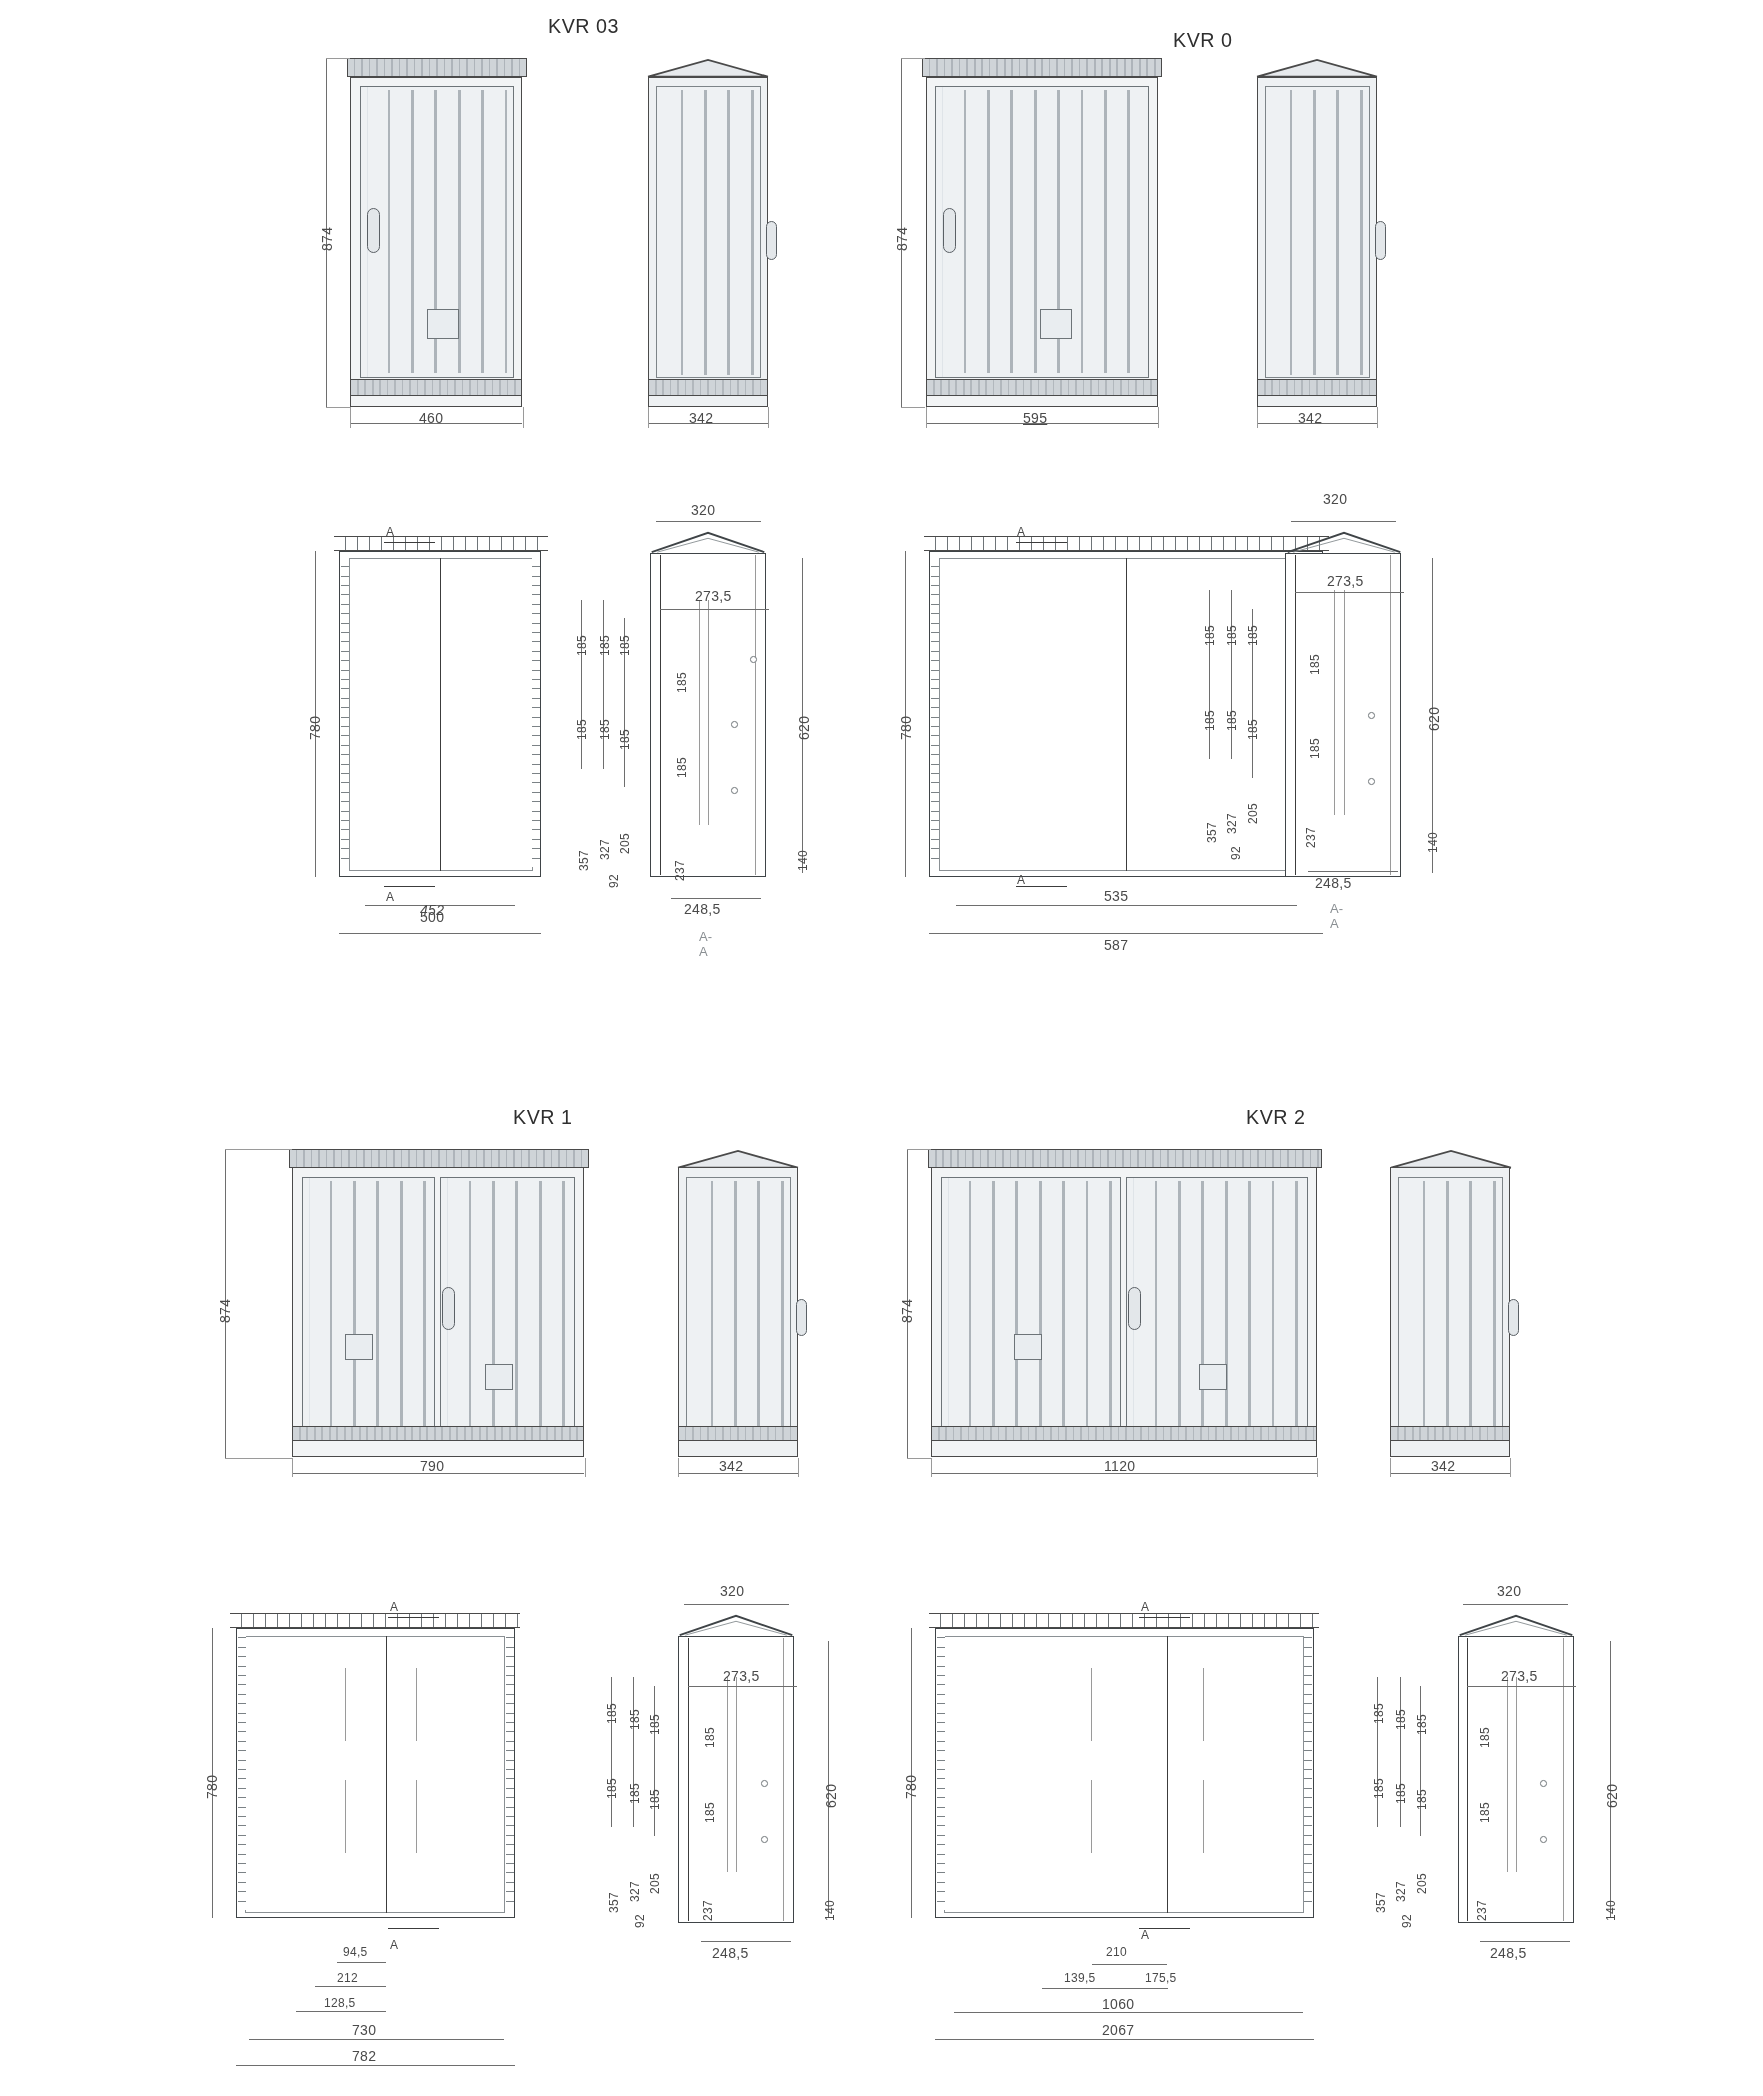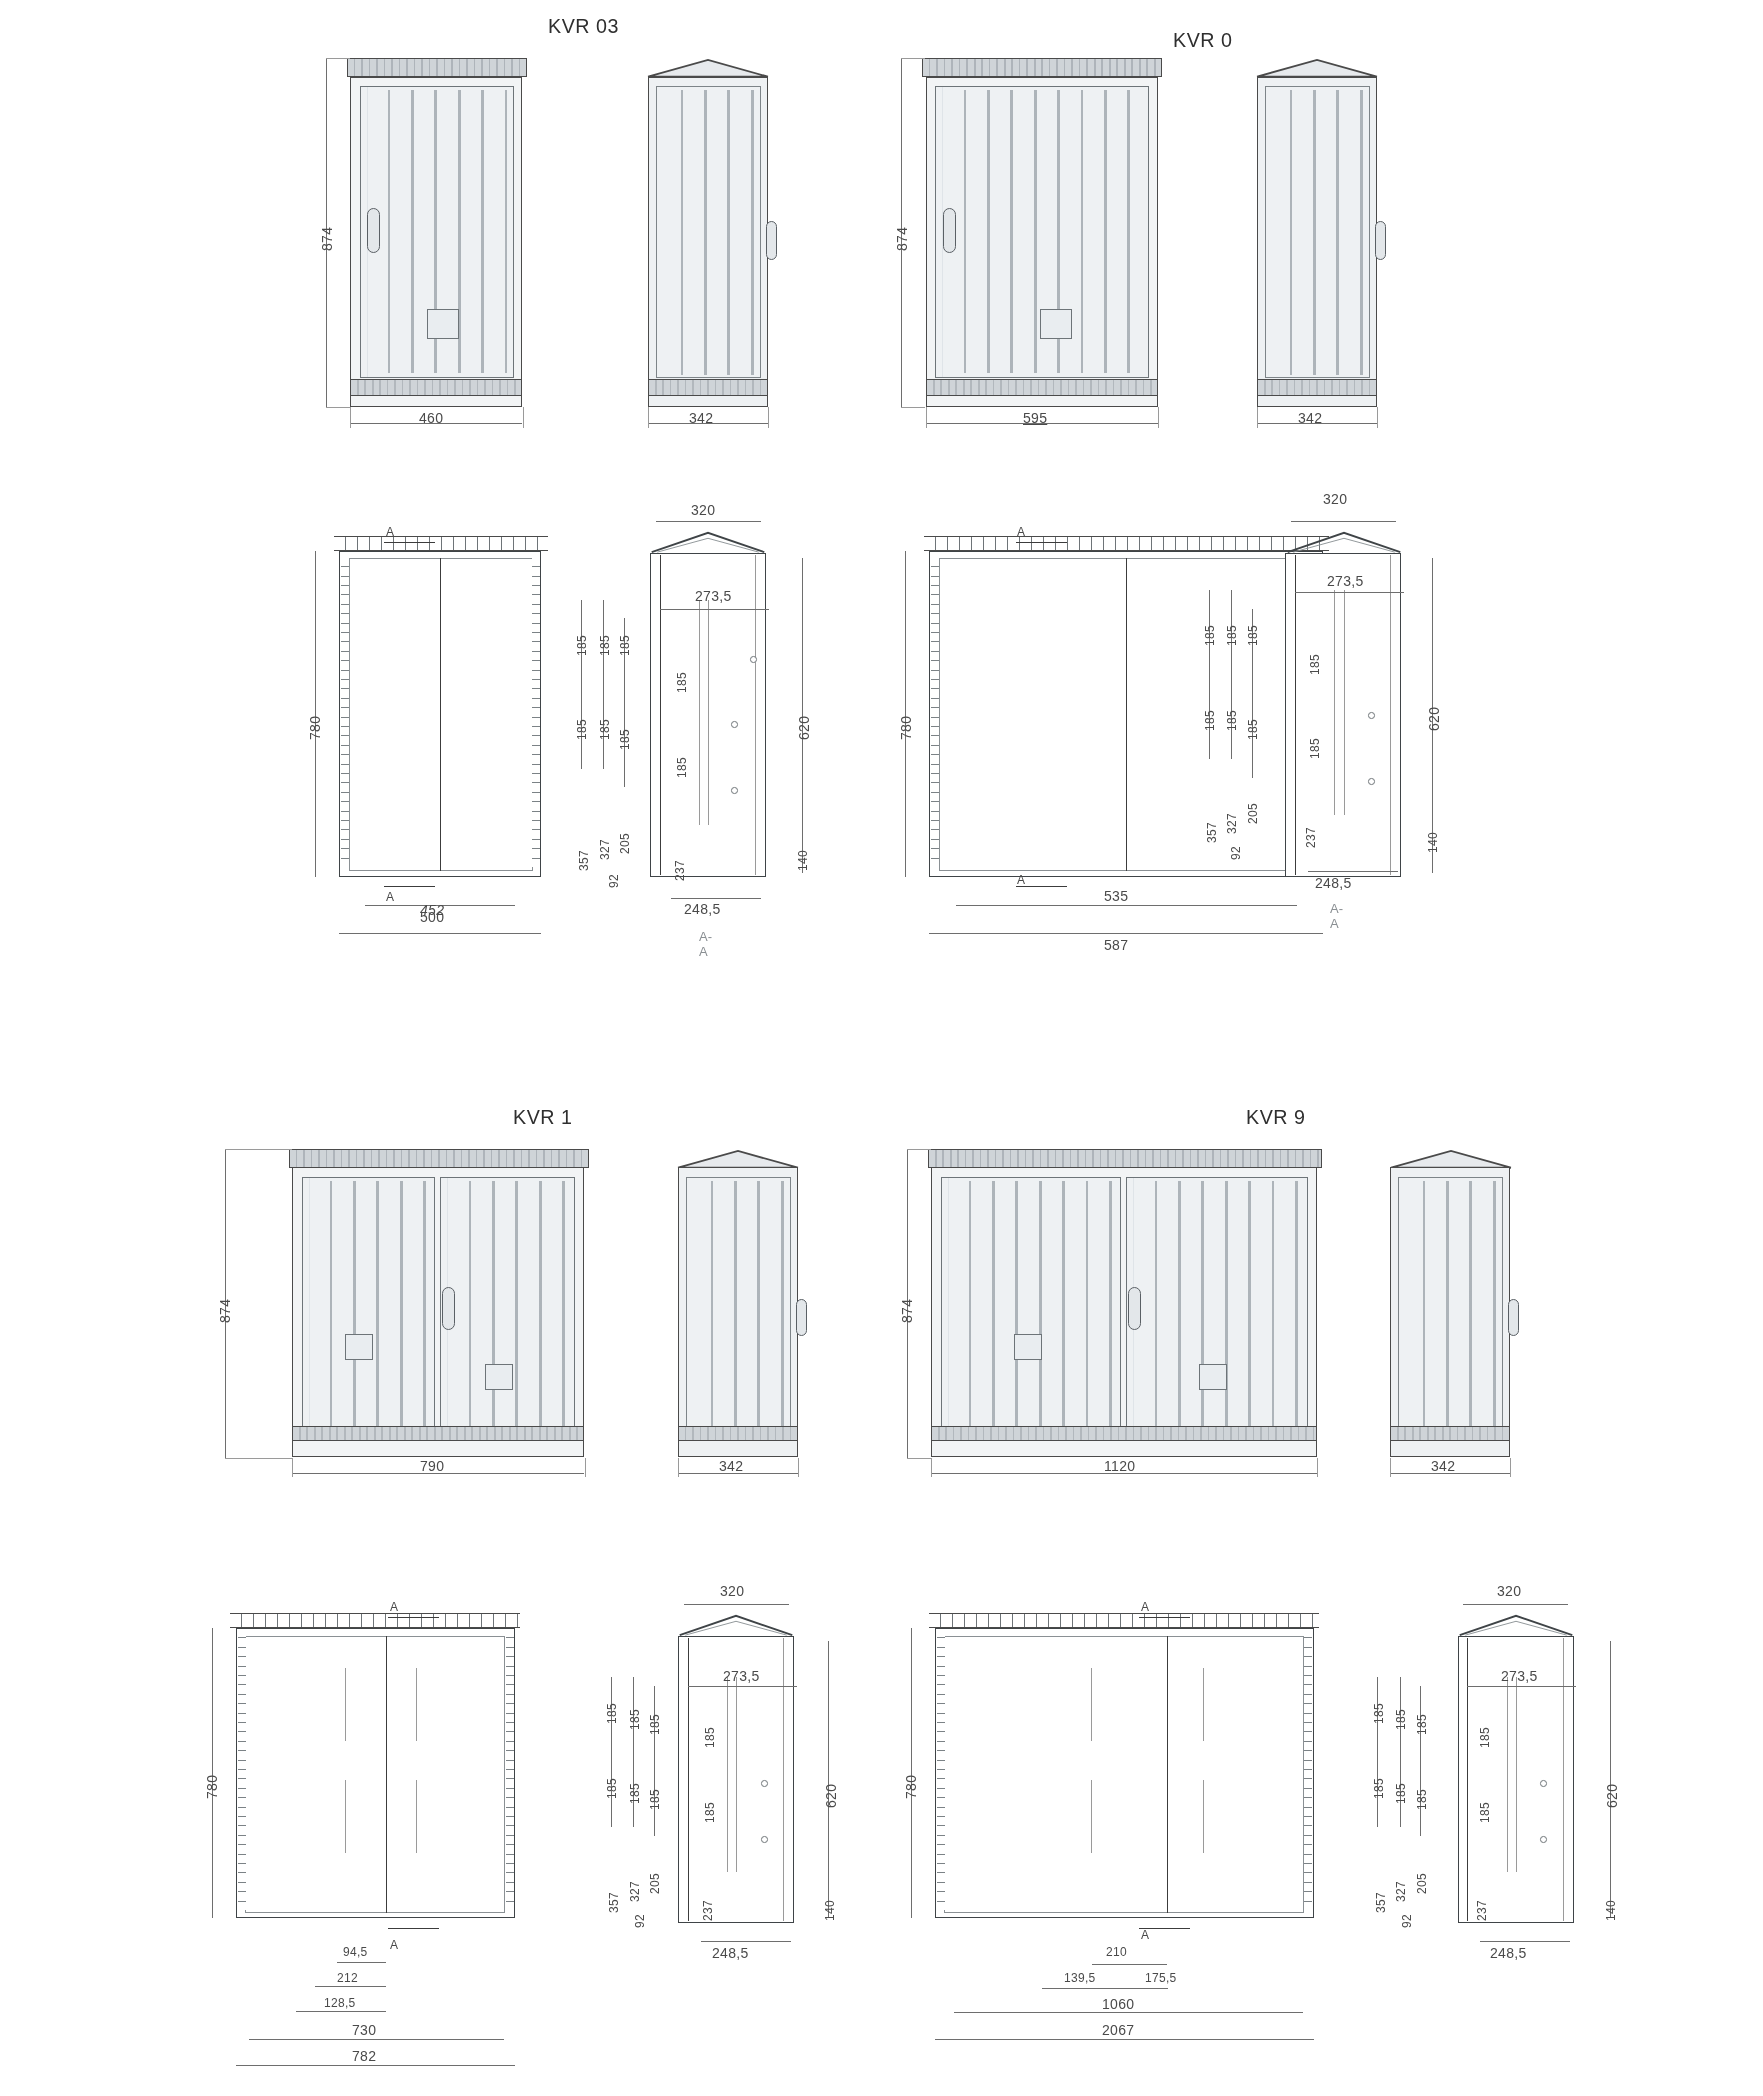--- a/index.html
+++ b/index.html
@@ -357,21 +357,21 @@
       <div class="dim" style="left:723px;top:1668px;">273,5</div>
       <div class="ln lnv" style="left:828px;top:1641px;height:277px;"></div>
       <div class="dim v" style="left:823px;top:1808px;">620</div>
       <div class="dim v small" style="left:823px;top:1921px;">140</div>
       <div class="ln lnh" style="left:701px;top:1941px;width:90px;"></div>
       <div class="dim" style="left:712px;top:1945px;">248,5</div>
     </div>
   </div>
 
   <div>
-    <div class="title" style="left:1246px;top:1106px;">KVR 9</div>
+    <div class="title" style="left:1246px;top:1106px;">KVR 2</div>
 
     <div class="cab">
       <div class="roof" style="left:928px;top:1149px;width:394px;height:19px;"></div>
       <div class="body" style="left:931px;top:1167px;width:386px;height:290px;"></div>
       <div class="door" style="left:941px;top:1177px;width:180px;height:255px;"></div>
       <div class="door" style="left:1126px;top:1177px;width:182px;height:255px;"></div>
       <div class="ribs" style="left:948px;top:1181px;width:167px;height:245px;"></div>
       <div class="ribs" style="left:1134px;top:1181px;width:167px;height:245px;"></div>
       <div class="handle" style="left:1128px;top:1287px;width:13px;height:43px;"></div>
       <div class="lock" style="left:1014px;top:1334px;width:28px;height:26px;"></div>

